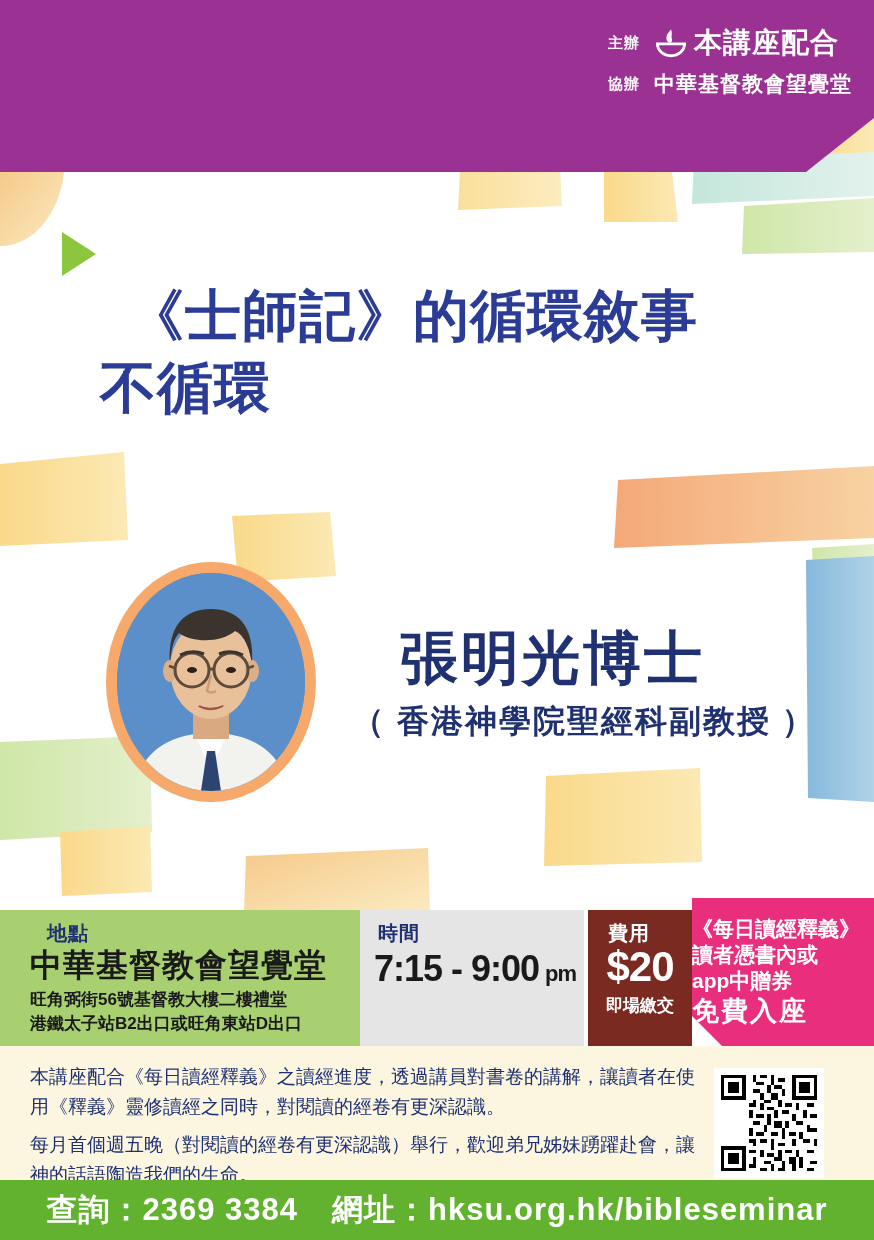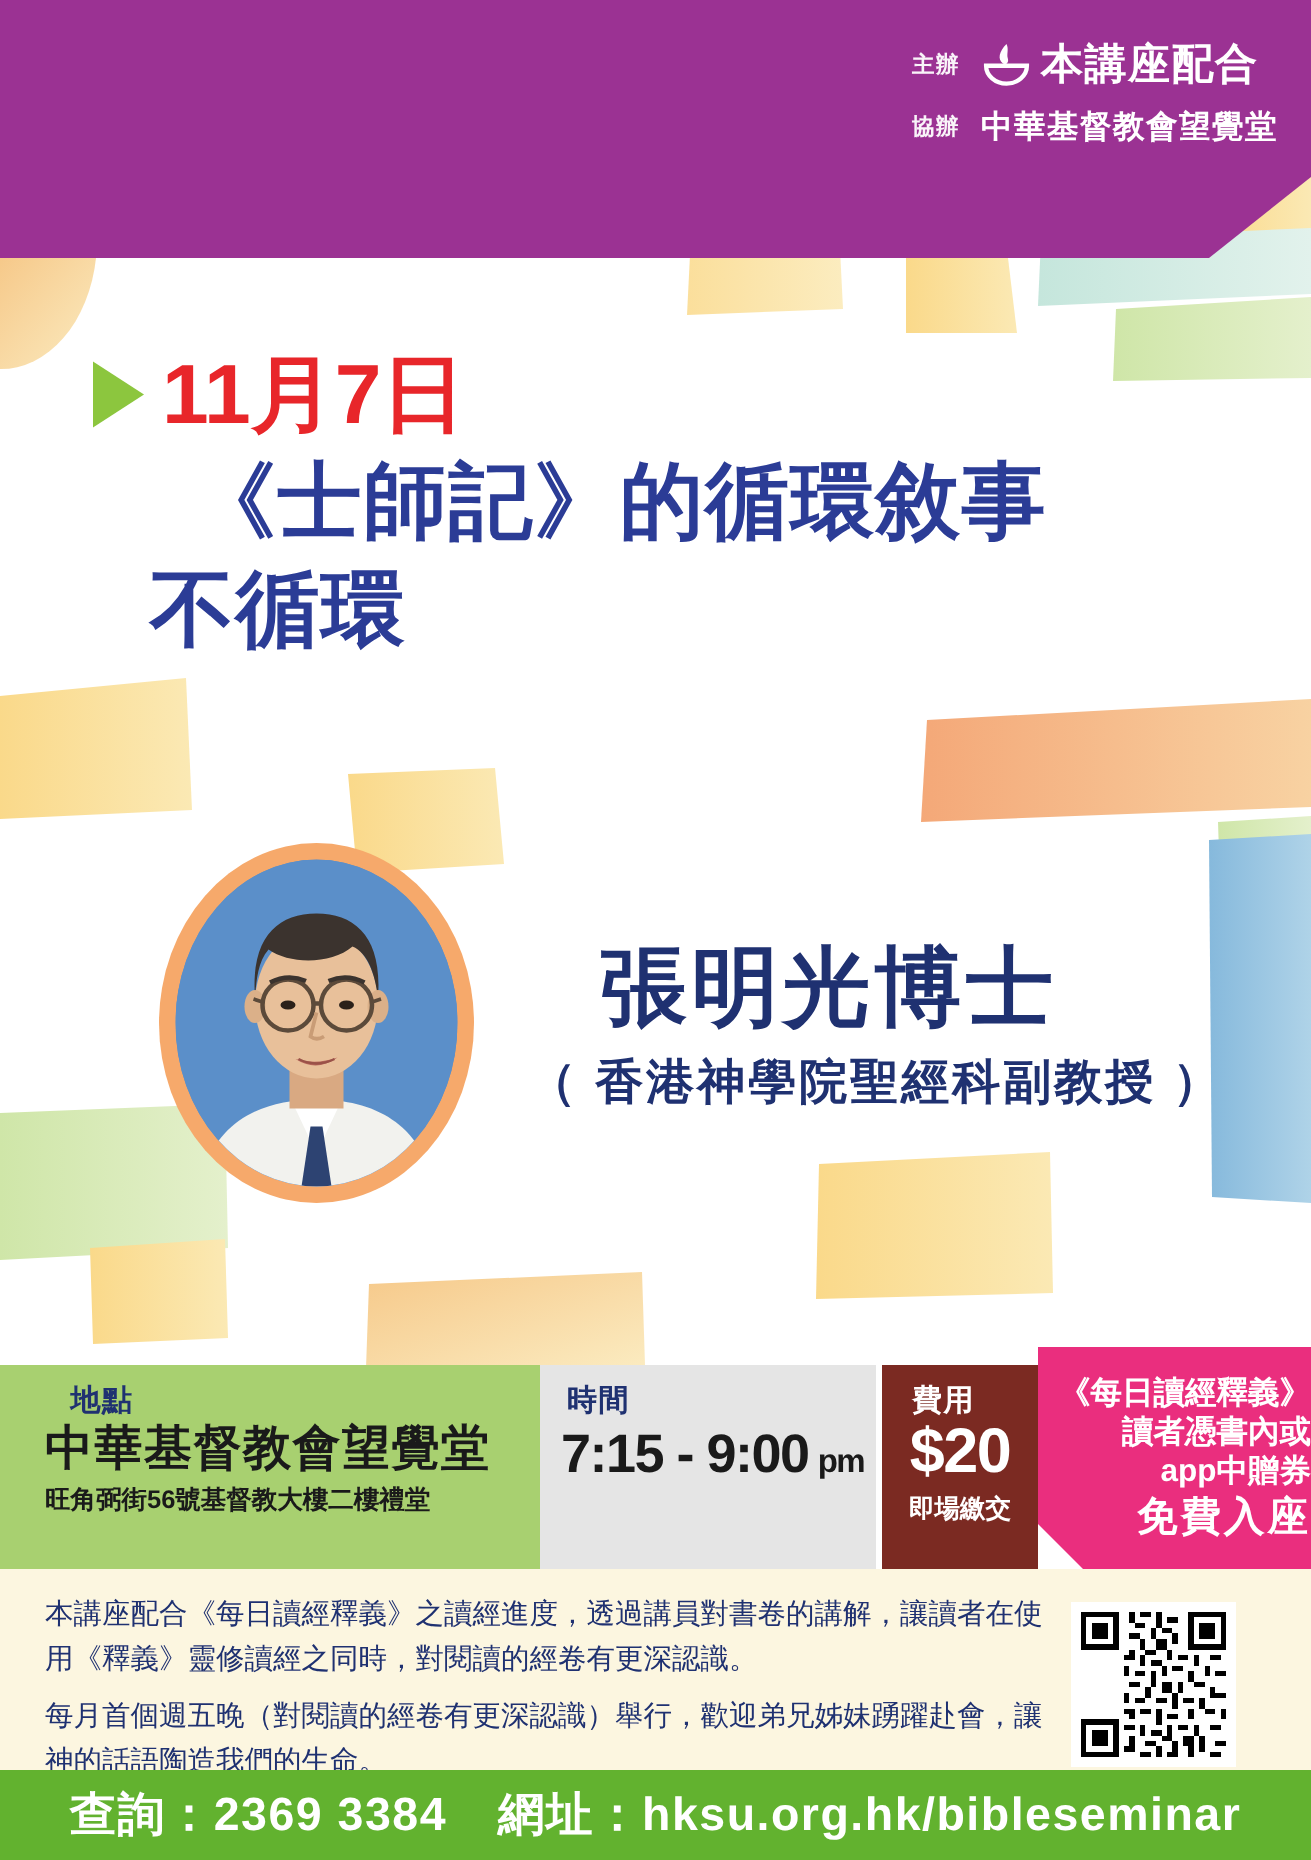--- a/index.html
+++ b/index.html
@@ -104,21 +104,21 @@
   .fee-label{position:absolute;left:20px;top:10px;color:#ffffff;}
   .fee-val{
     position:absolute;left:10px;top:33px;width:84px;text-align:center;
     font-size:42px;font-weight:bold;color:#ffffff;letter-spacing:-1px;
   }
   .fee-note{
     position:absolute;left:8px;top:84px;width:88px;text-align:center;
     font-size:17px;font-weight:bold;color:#ffffff;
   }
   .free-text{
-    position:absolute;left:0;top:18px;width:182px;text-align:right;
+    position:absolute;left:0;top:18px;width:182px;text-align:left;
     color:#ffffff;font-weight:bold;line-height:26px;
   }
   .free-l1{font-size:21px;}
   .free-l2{font-size:21px;}
   .free-l3{font-size:21px;}
   .free-l4{font-size:27px;letter-spacing:2px;line-height:34px;}
 
   
   .descband{position:absolute;left:0;top:1046px;width:874px;height:134px;background:#FCF6E0;z-index:2;}
   .desc{
@@ -228,21 +228,20 @@
     </div>
     <div class="org-row">
       <span class="org-tag">協辦</span>
       <span class="org-name2">中華基督教會望覺堂</span>
     </div>
   </div>
 
   <div class="title-wrap">
     <div class="t-line1">
       <span class="tri"></span>
-      <span class="date-red">11月7日</span>
     </div>
     <div class="t-line2">《士師記》的循環敘事</div>
     <div class="t-line3">不循環</div>
   </div>
 
   <div class="portrait">
     <div class="portrait-inner">
       <svg viewBox="0 0 188 218" preserveAspectRatio="xMidYMid slice" xmlns="http://www.w3.org/2000/svg">
         <rect width="188" height="218" fill="#5B8FC9"></rect>
 
@@ -281,20 +280,21 @@
   <div class="speaker-name">張明光博士</div>
   <div class="speaker-title">（ 香港神學院聖經科副教授 ）</div>
 
   <div class="infobar">
 
     <div class="seg seg-venue">
       <div class="lbl venue-label">地點</div>
       <div class="venue-name">中華基督教會望覺堂</div>
       <div class="venue-addr">
         <div>旺角弼街56號基督教大樓二樓禮堂</div>
+        <div>港鐵太子站B2出口或旺角東站D出口</div>
       </div>
     </div>
 
     <div class="seg seg-time">
       <div class="lbl time-label">時間</div>
       <div class="time-val">
         <span>7:15 - 9:00</span><span class="time-pm">pm</span>
       </div>
     </div>
 

